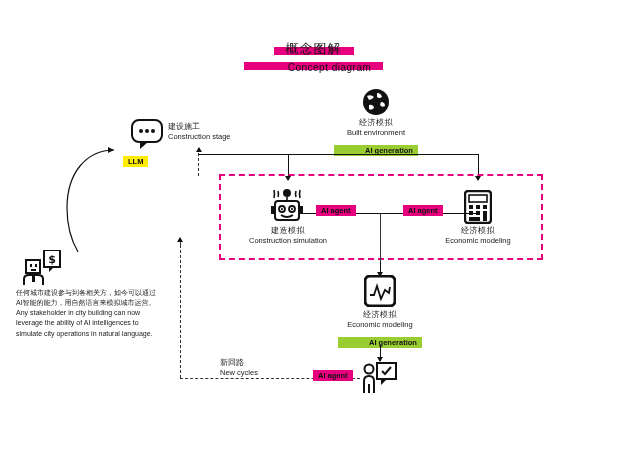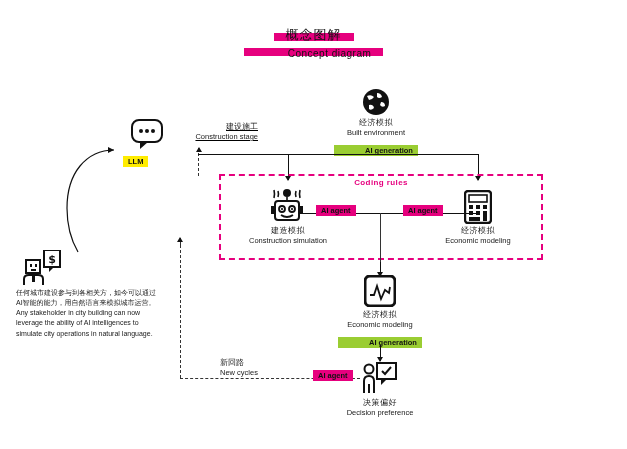--- a/index.html
+++ b/index.html
@@ -21,20 +21,21 @@
 
   
   #title-block {
     left: 0; top: 24px; width: 627px;
     text-align: center;
   }
   .title-line {
     display: inline-block;
     position: relative;
     line-height: 1;
+    margin-top: 14px;
   }
   .title-hl {
     position: absolute;
     left: -12px; right: -12px;
     background: #e6007e;
     z-index: 0;
   }
   .title-zh {
     font-size: 13px;
     color: #111;
@@ -184,21 +185,21 @@
   <div class="abs" style="left:130px; top:118px;">
     <svg width="36" height="32" viewBox="0 0 36 32">
       <rect x="2" y="2" width="30" height="22" rx="7" ry="7" fill="none" stroke="#111" stroke-width="2"></rect>
       <path d="M10 24 L10 31 L18 24 Z" fill="#111"></path>
       <circle cx="11" cy="13" r="2" fill="#111"></circle>
       <circle cx="17" cy="13" r="2" fill="#111"></circle>
       <circle cx="23" cy="13" r="2" fill="#111"></circle>
     </svg>
   </div>
 
-  <div class="abs" style="left:168px; top:122px; width:90px; text-align:right; line-height:1.25;text-decoration:underline;">
+  <div class="abs" style="left:168px; top:122px; width:90px; text-align:left; line-height:1.25;">
     <span style="font-size:8px; color:#1a1a1a; display:block;">建设施工</span>
     <span style="font-size:7.5px; color:#1a1a1a; display:block;">Construction stage</span>
   </div>
 
   <div class="abs dashline-v arrow-up" style="left:198px; top:148px; height:28px;"></div>
 
   <div class="abs" style="left:362px; top:88px;">
     <svg width="28" height="28" viewBox="0 0 28 28">
       <circle cx="14" cy="14" r="13" fill="#111"></circle>
       <path d="M5 8 Q9 6 12 9 Q10 12 7 12 Z" fill="#fff"></path>
@@ -222,21 +223,20 @@
 
   <div class="abs vline" style="left:288px; top:154px; height:0px;"></div>
 
   <div class="abs hline" style="left:288px; top:154px; width:190px;"></div>
   <div class="abs vline" style="left:376px; top:116px; height:0;"></div>
 
   <div class="abs vline arrow-down" style="left:288px; top:154px; height:26px;"></div>
   <div class="abs vline arrow-down" style="left:478px; top:154px; height:26px;"></div>
 
   <div class="abs" id="coding-box"></div>
-  <div class="abs" id="coding-rules-label">Coding rules</div>
 
   <div class="abs" style="left:268px; top:188px;">
     <svg width="38" height="34" viewBox="0 0 38 34">
 
       <circle cx="19" cy="5" r="4" fill="#111"></circle>
       <path d="M10 3 Q11 6 10 9" fill="none" stroke="#111" stroke-width="1.6"></path>
       <path d="M6 2 Q7 6 6 10" fill="none" stroke="#111" stroke-width="1.6"></path>
       <path d="M28 3 Q27 6 28 9" fill="none" stroke="#111" stroke-width="1.6"></path>
       <path d="M32 2 Q31 6 32 10" fill="none" stroke="#111" stroke-width="1.6"></path>
       <line x1="19" y1="9" x2="19" y2="13" stroke="#111" stroke-width="1.6"></line>
@@ -313,24 +313,20 @@
       <path d="M19 17 L19 23 L25 17 Z" fill="#111"></path>
       <polyline points="20,9 23,12 29,5" fill="none" stroke="#111" stroke-width="2"></polyline>
 
       <circle cx="7" cy="7" r="4.5" fill="none" stroke="#111" stroke-width="2"></circle>
 
       <path d="M2 31 L2 19 Q2 14 7 14 Q12 14 12 19 L12 31" fill="none" stroke="#111" stroke-width="2"></path>
       <line x1="7" y1="22" x2="7" y2="31" stroke="#111" stroke-width="2"></line>
     </svg>
   </div>
 
-  <div class="abs cap" style="left:335px; top:398px; width:90px;">
-    <span class="zh">决策偏好</span>
-    <span class="en">Decision preference</span>
-  </div>
 
   <div class="abs dashline-h" style="left:180px; top:378px; width:180px;"></div>
   <div class="abs dashline-v" style="left:180px; top:240px; height:138px;"></div>
   <div class="abs vline arrow-up" style="left:180px; top:238px; height:8px; background:#333;"></div>
 
   <div class="abs" style="left:220px; top:358px; width:70px; text-align:left; line-height:1.25;">
     <span style="font-size:8px; color:#1a1a1a; display:block;">新回路</span>
     <span style="font-size:7.5px; color:#1a1a1a; display:block;">New cycles</span>
   </div>
 

